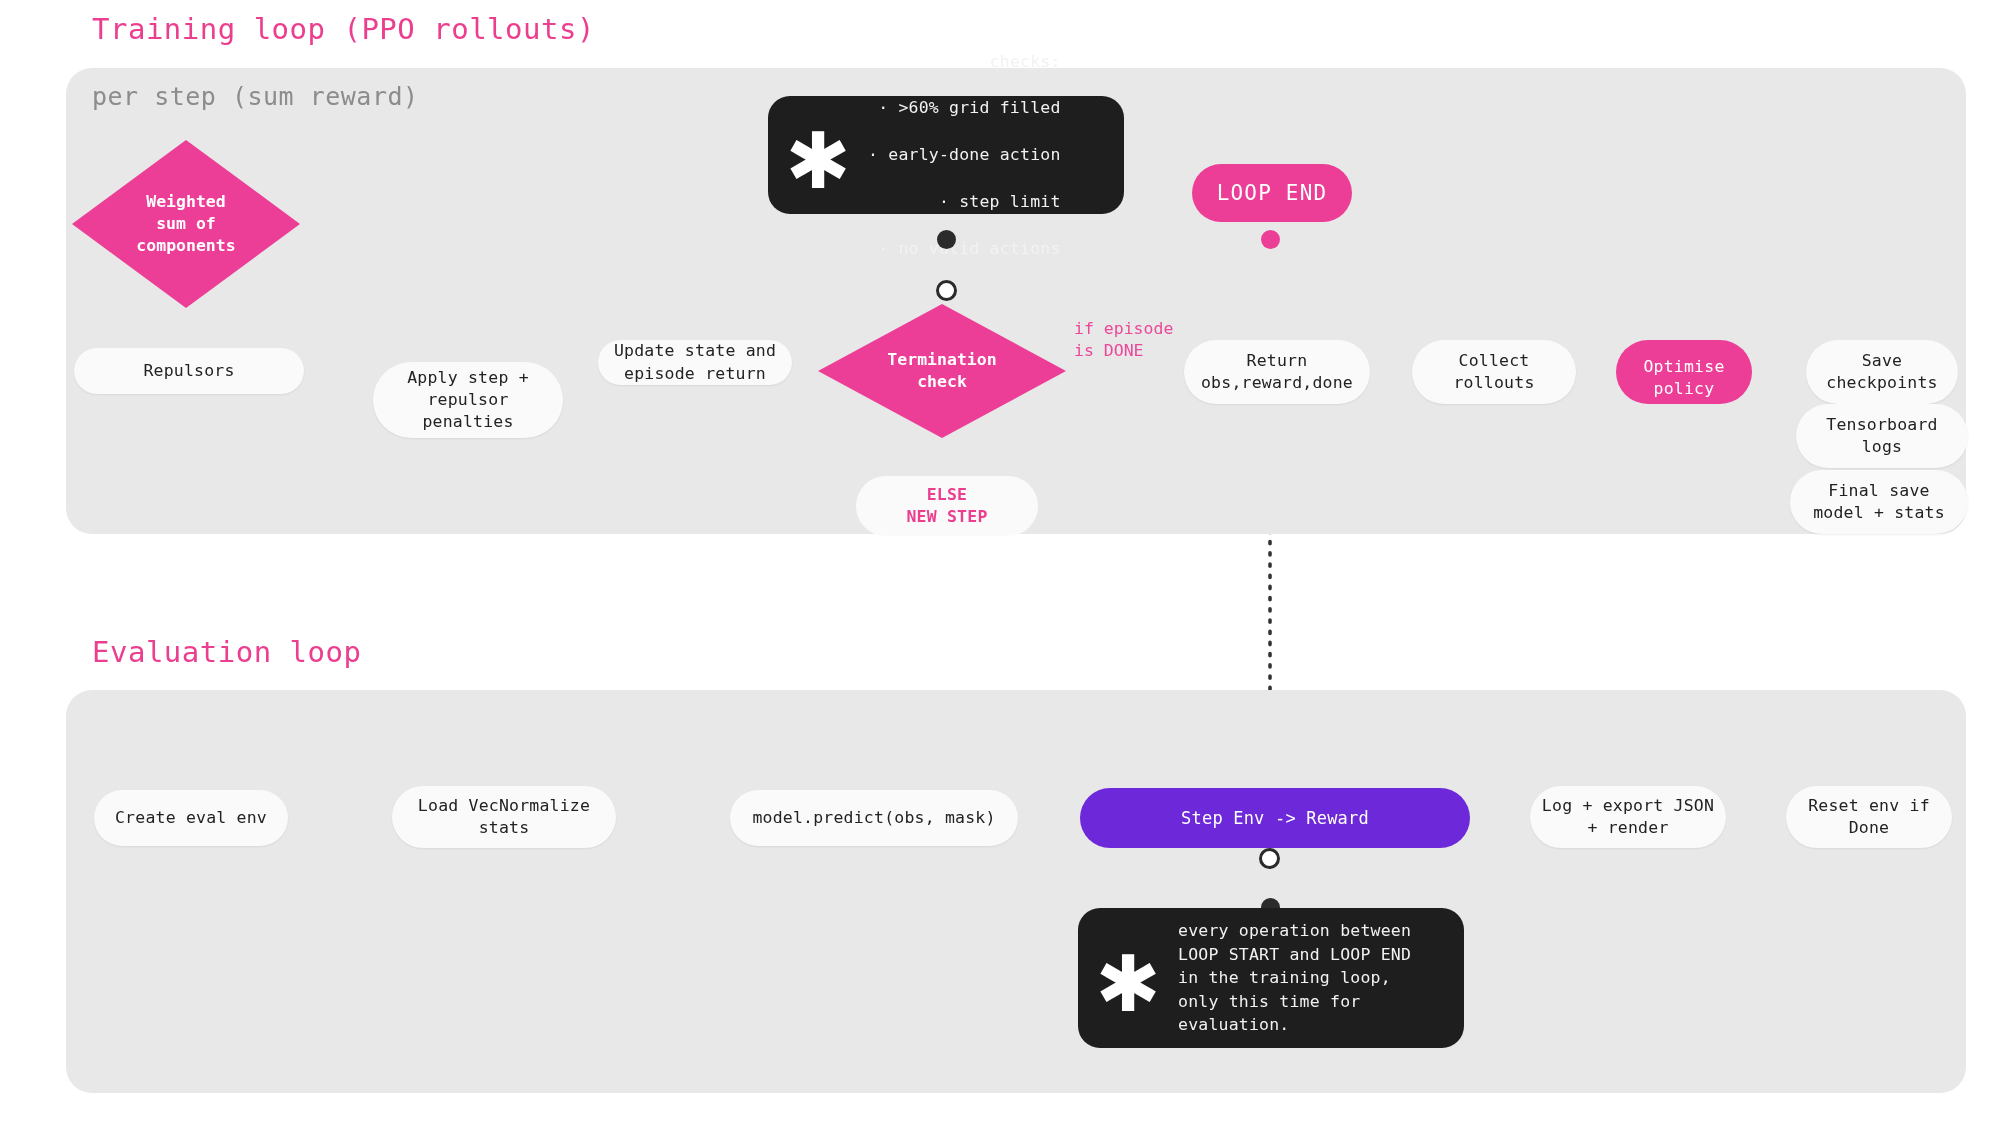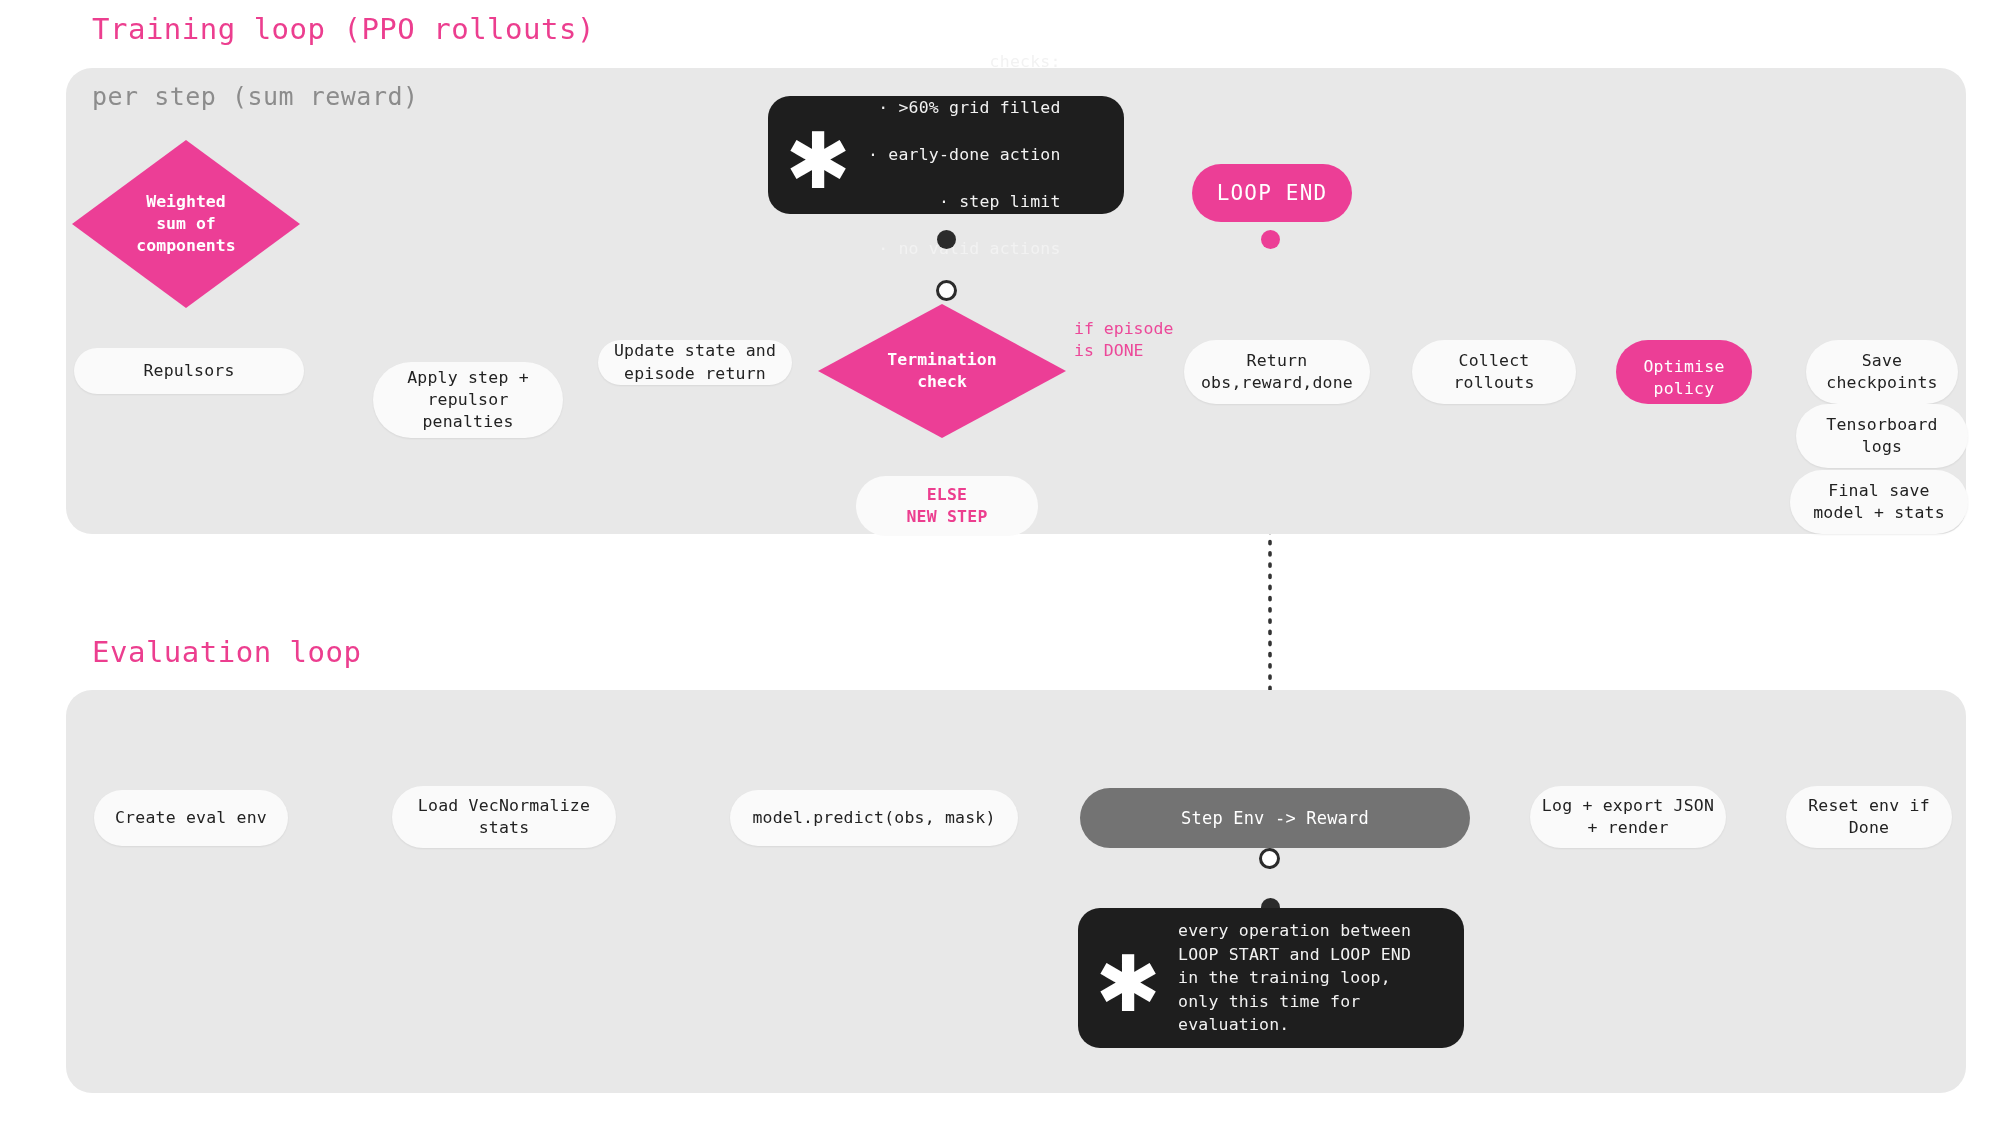--- a/index.html
+++ b/index.html
@@ -72,21 +72,21 @@
     font-weight:bold;
   }
   .node.loopend {
     background:#ec3e96;
     color:#ffffff;
     font-size: 21px;
     font-weight: normal;
     letter-spacing: 1.2px;
   }
   .node.bigpink {
-    background:#737373;
+    background:#6d28d9;
     color:#ffffff;
     font-size: 17px;
   }
 
   
   .diamond {
     position:absolute;
     display:flex;
     align-items:center;
     justify-content:center;

